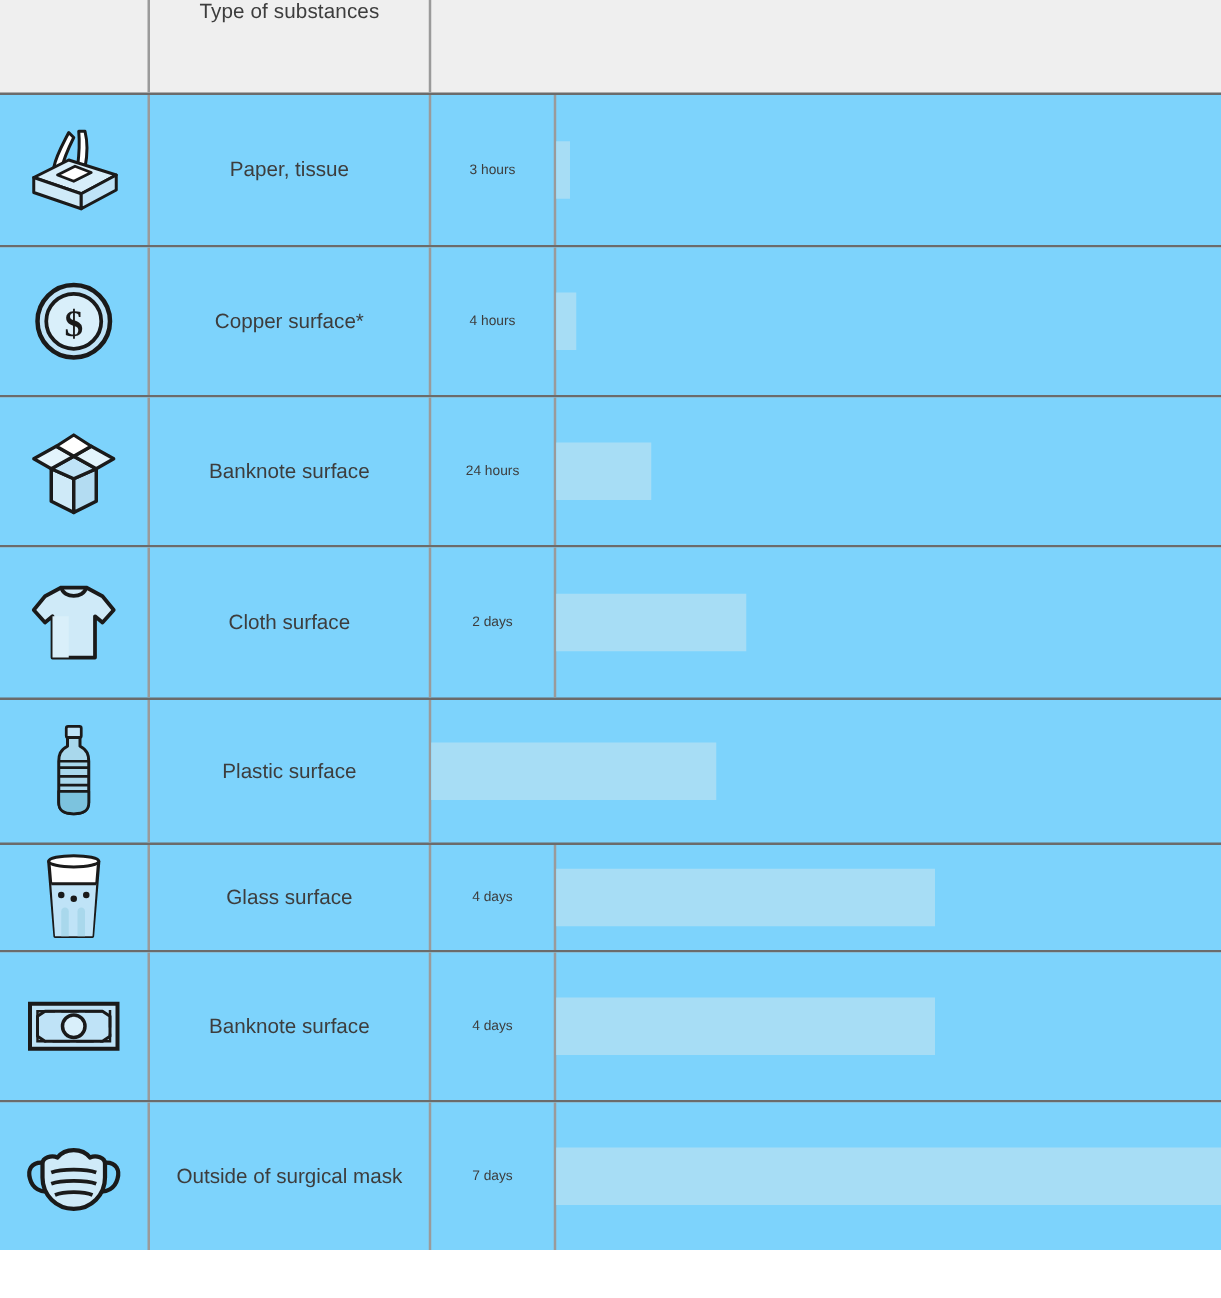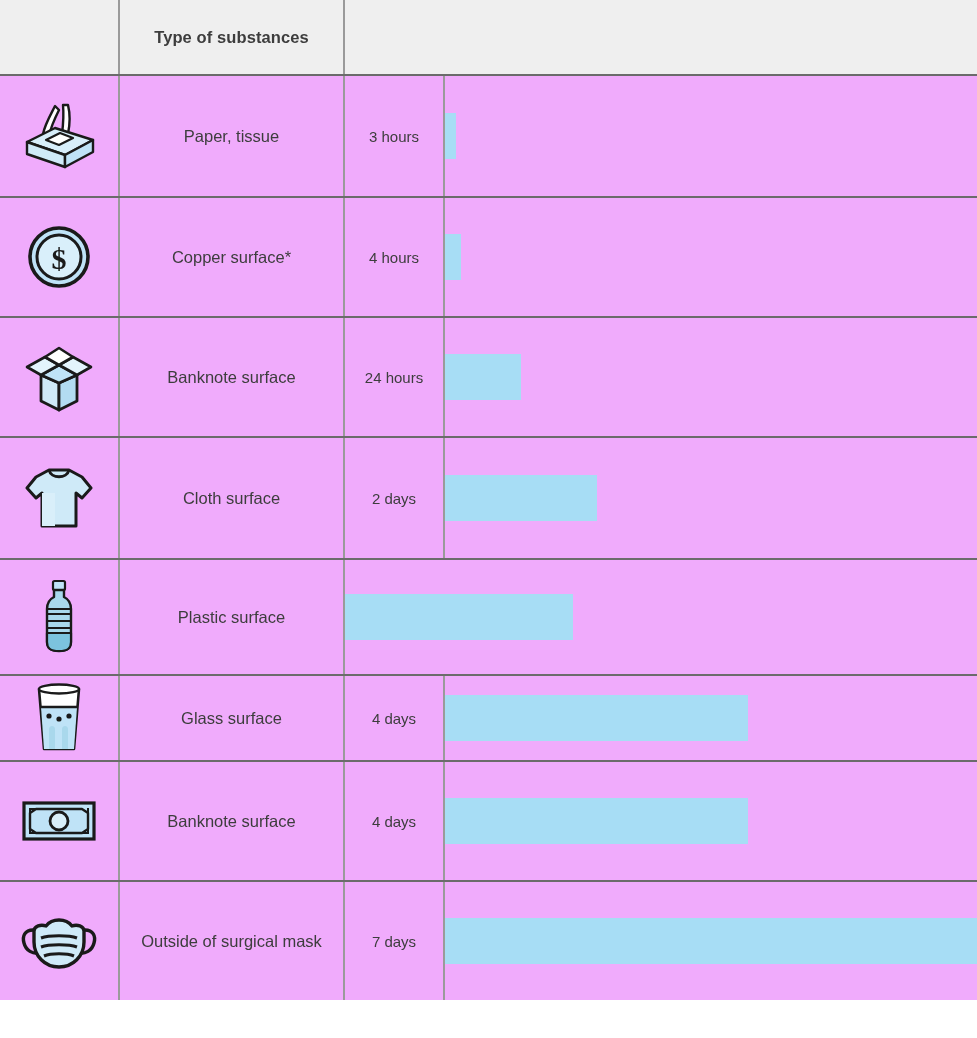--- a/index.html
+++ b/index.html
@@ -26,43 +26,41 @@
   
   .thead {
     display: flex;
     height: 76px;
     background: #efefef;
     border-bottom: 2px solid #6b6b6b;
     box-sizing: border-box;
   }
   .th {
     display: flex;
-    align-items: center;
     justify-content: center;
     box-sizing: border-box;
     font-size: 16.5px;
     color: #3d3d3d;
     letter-spacing: .1px;
-    font-weight: bold;
   }
   .th-icon   { width: 120px; border-right: 2px solid #9a9a9a; }
   .th-type   { width: 225px; border-right: 2px solid #9a9a9a; }
   .th-period { flex: 1; }
 
   
   .tbody {
     flex: 1;
     display: flex;
     flex-direction: column;
   }
   .row {
     display: flex;
     box-sizing: border-box;
     border-bottom: 2px solid #6b6b6b;
-    background: #f0abfc;
+    background: #7dd3fc;
     position: relative;
   }
   .row:last-child { border-bottom: 2px solid #6b6b6b; }
 
   .cell-icon {
     width: 120px;
     box-sizing: border-box;
     border-right: 2px solid #9a9a9a;
     display: flex;
     align-items: center;
@@ -80,21 +78,21 @@
     color: #3d3d3d;
     padding: 0 6px;
   }
   .cell-period {
     width: 100px;
     box-sizing: border-box;
     border-right: 2px solid #9a9a9a;
     display: flex;
     align-items: center;
     justify-content: center;
-    font-size: 15px;
+    font-size: 11px;
     color: #3d3d3d;
   }
   .cell-bar {
     flex: 1;
     box-sizing: border-box;
     display: flex;
     align-items: center;
     position: relative;
   }
   .bar {

